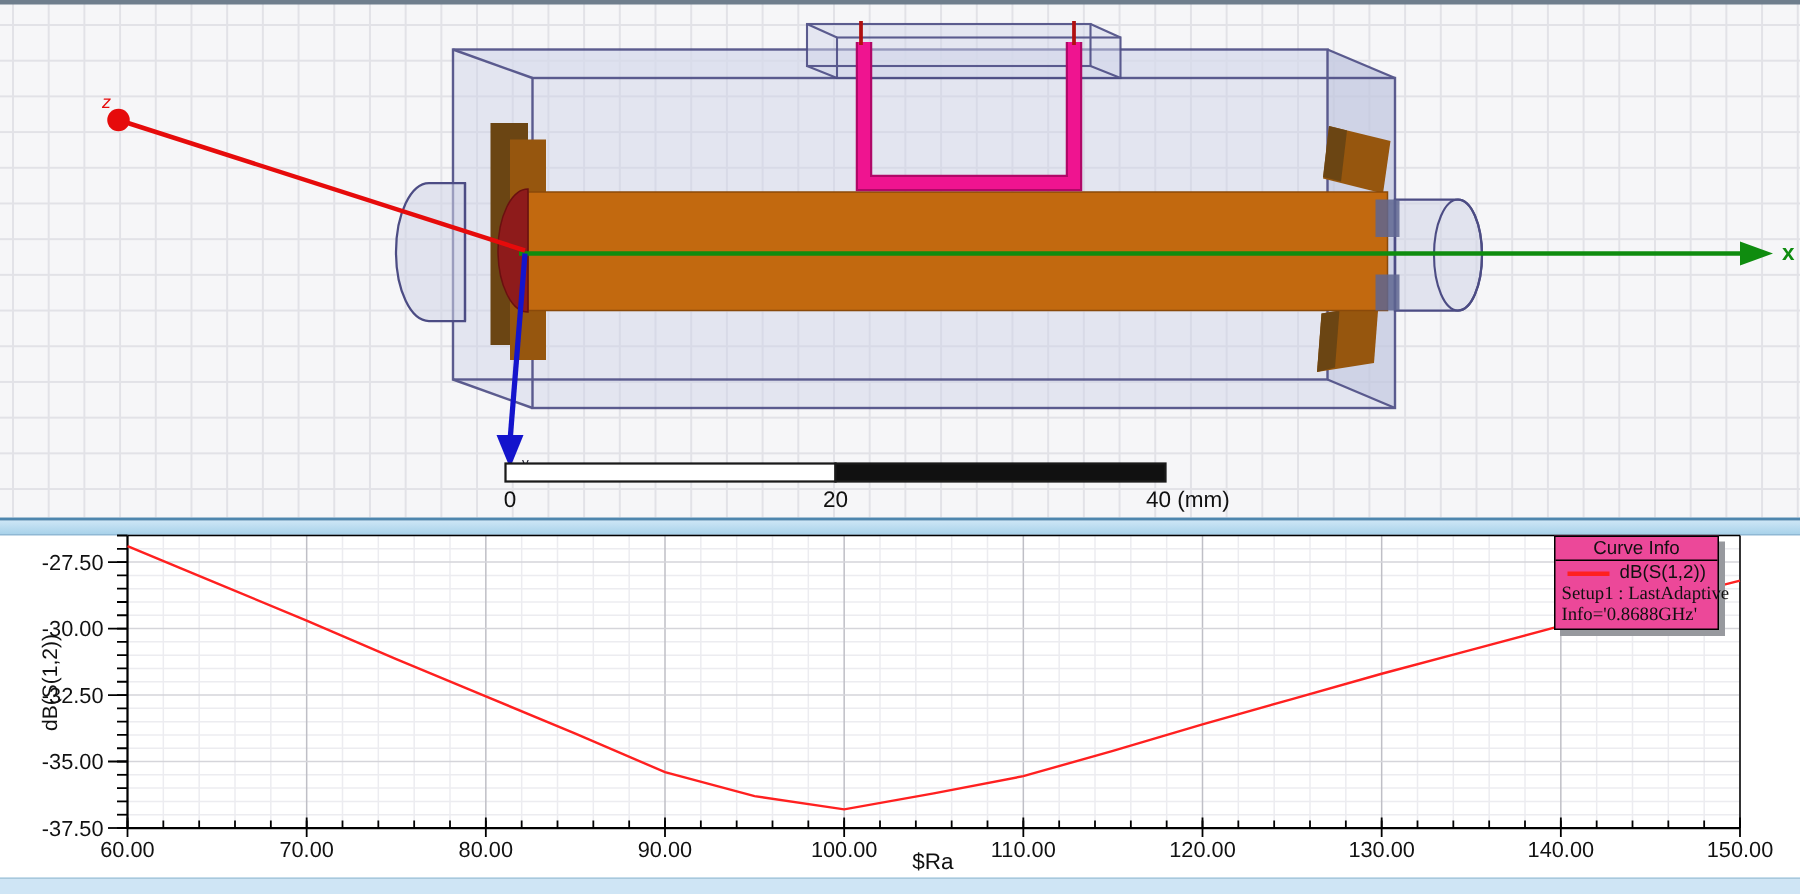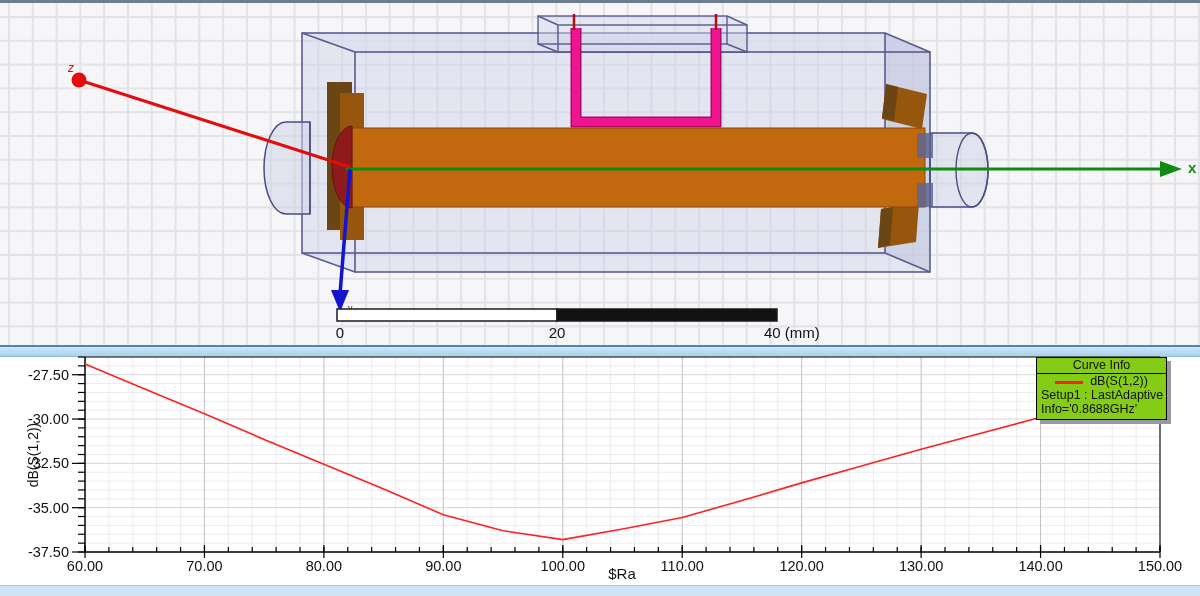--- a/index.html
+++ b/index.html
@@ -14,27 +14,27 @@
   .topbar{position:absolute;left:0;top:0;width:1200px;height:3px;background:#6f7e8d;}
   .modeler svg{position:absolute;left:0;top:0;}
   
   .chartpanel{position:absolute;left:0;top:345px;width:1200px;height:251px;background:#fff;}
   .titlestrip{position:absolute;left:0;top:0;width:1200px;height:12px;
     background:linear-gradient(#cde6f6,#a9d2ea);border-top:2px solid #4e86ae;
     border-bottom:1px solid #8fb8d4;box-sizing:border-box;}
   .bottomstrip{position:absolute;left:0;top:240px;width:1200px;height:11px;
     background:#cfe5f5;border-top:1px solid #a8c8dc;box-sizing:border-box;}
   .chartpanel svg{position:absolute;left:0;top:0;}
-  .legend{position:absolute;left:1036px;top:12px;width:131px;height:63px;background:#84cc16;
+  .legend{position:absolute;left:1036px;top:12px;width:110px;height:63px;background:#ec4899;
     border:1.6px solid #000;box-shadow:4px 4px 0 #97999e;box-sizing:border-box;
     font-size:12.5px;color:#111;line-height:13.5px;}
   .legend .ltitle{text-align:center;border-bottom:1px solid #000;padding:1px 0 0 0;height:14px;}
   .legend .lrow{display:flex;align-items:center;justify-content:center;height:14px;margin-top:1px;}
   .legend .swatch{width:28px;height:3px;background:#ff2020;margin-right:7px;}
-  .legend .lsub{padding-left:4px;white-space:nowrap;}
+  .legend .lsub{padding-left:4px;white-space:nowrap;font-family:Liberation Serif, serif;}
   text{font-family:"Liberation Sans",sans-serif;}
 </style>
 </head>
 <body>
 
 <div class="modeler">
   <svg width="1200" height="345" viewBox="0 0 1200 345">
 
     <g>
       <polygon points="302,33 885,33 930,52 930,272 355,272 302,253" fill="rgba(204,209,230,0.45)"></polygon>

